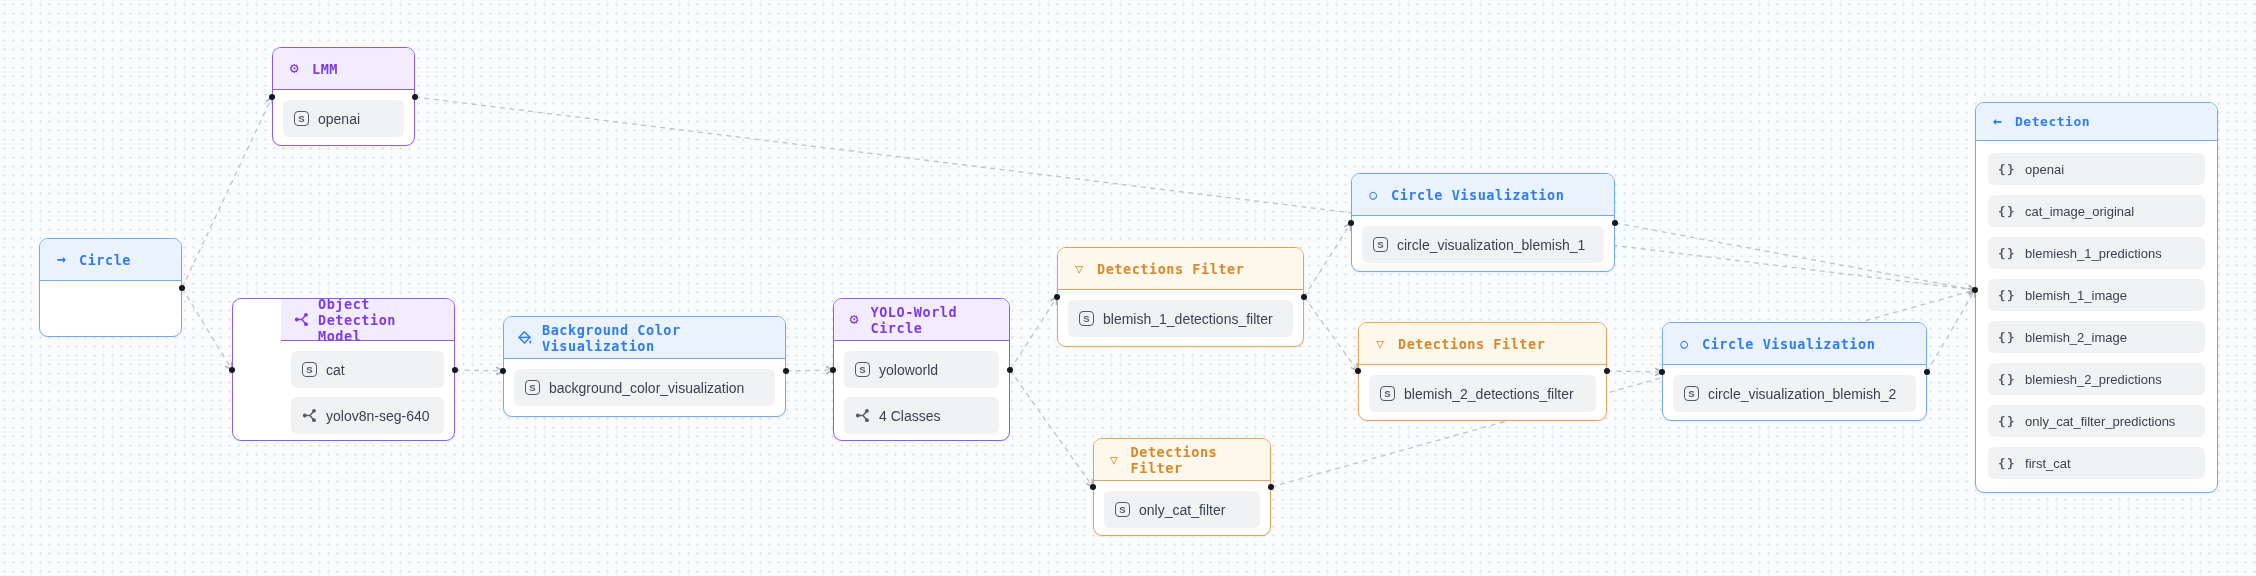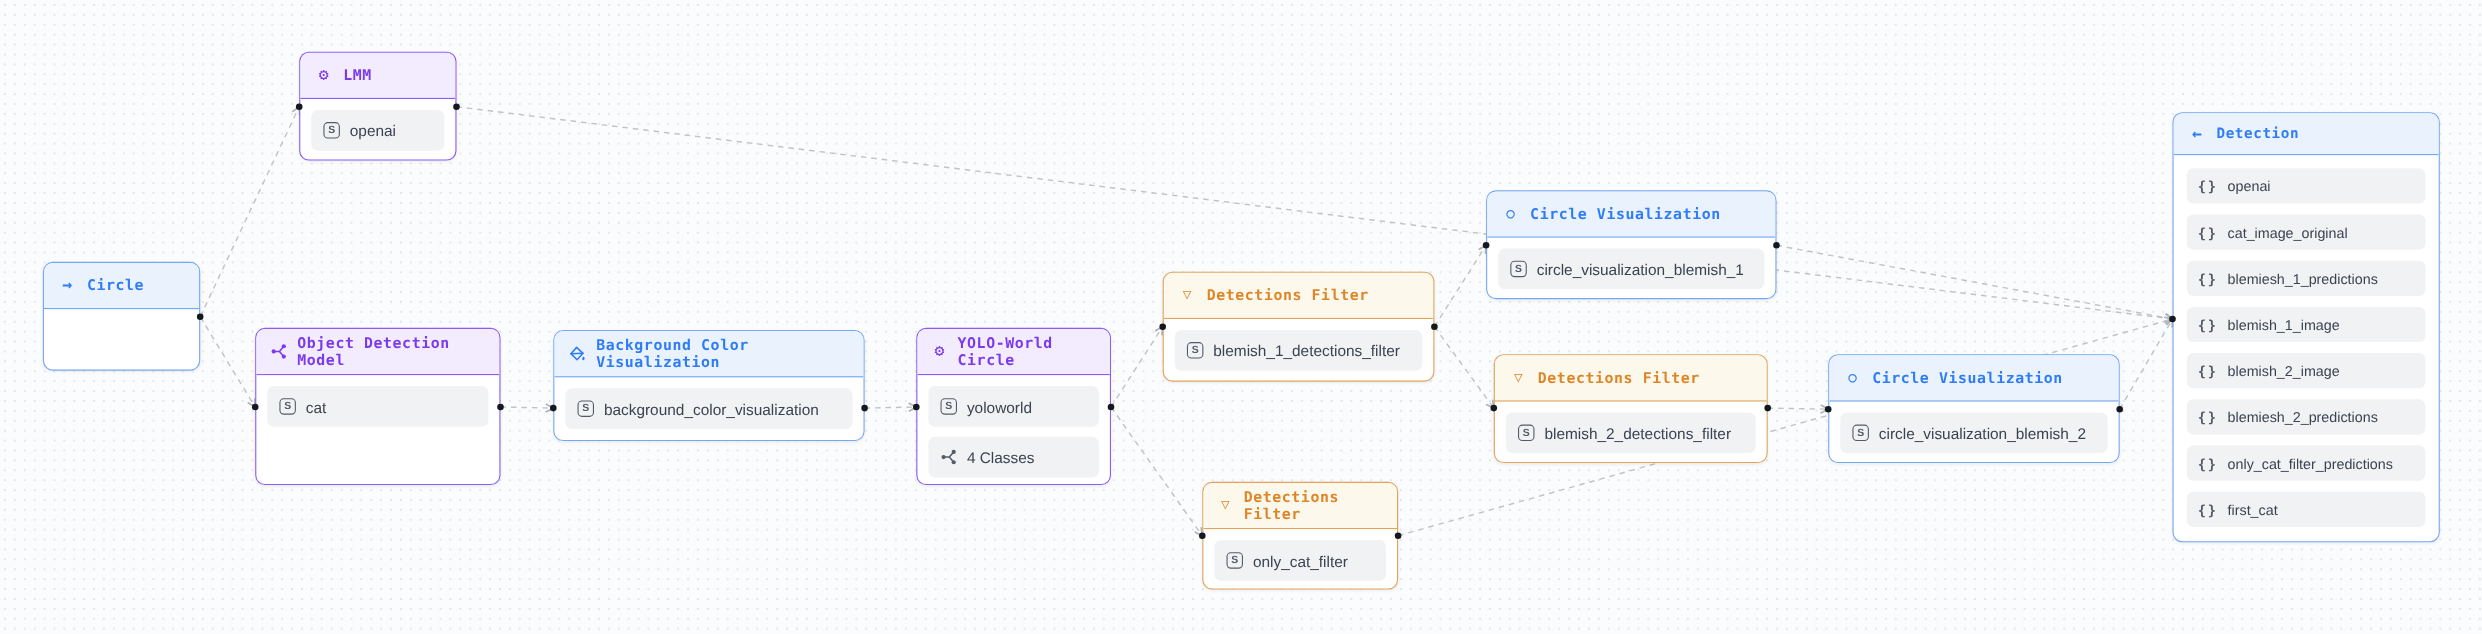--- a/index.html
+++ b/index.html
@@ -110,44 +110,55 @@
         <div class="node-item">
           <span class="iicon">
             <span class="string-box">S</span>
           </span>
           <span>openai</span>
         </div>
       </div>
     </div>
     <div class="port-dot" style="left: 272px; top: 97px;"></div>
     <div class="port-dot" style="left: 415px; top: 97px;"></div>
-    <div class="node purple" style="left: 232px; top: 298px; width: 223px; height: 143px;">
+    <div class="node purple" style="left: 232px; top: 298px; width: 223px; height: 143px; padding-left: 48px;">
       <div class="node-header">
         <span class="hicon">
           <svg width="15" height="15" viewBox="0 0 15 15" xmlns="http://www.w3.org/2000/svg">
             <circle cx="2.8" cy="7.5" r="1.9" fill="currentColor"></circle>
             <circle cx="12" cy="2.8" r="1.9" fill="currentColor"></circle>
             <circle cx="12" cy="12.2" r="1.9" fill="currentColor"></circle>
             <path d="M4.5 7.5 L8 7.5 L12 2.8 M8 7.5 L12 12.2" fill="none" stroke="currentColor" stroke-width="1.4" stroke-linecap="round" stroke-linejoin="round"></path>
           </svg>
         </span>
         <span>Object Detection Model</span>
       </div>
       <div class="node-body">
         <div class="node-item">
           <span class="iicon">
             <span class="string-box">S</span>
           </span>
           <span>cat</span>
         </div>
+        <div class="node-item">
+          <span class="iicon">
+            <svg width="15" height="15" viewBox="0 0 15 15" xmlns="http://www.w3.org/2000/svg">
+              <circle cx="2.8" cy="7.5" r="1.9" fill="currentColor"></circle>
+              <circle cx="12" cy="2.8" r="1.9" fill="currentColor"></circle>
+              <circle cx="12" cy="12.2" r="1.9" fill="currentColor"></circle>
+              <path d="M4.5 7.5 L8 7.5 L12 2.8 M8 7.5 L12 12.2" fill="none" stroke="currentColor" stroke-width="1.4" stroke-linecap="round" stroke-linejoin="round"></path>
+            </svg>
+          </span>
+          <span>yolov8n-seg-640</span>
+        </div>
       </div>
     </div>
     <div class="port-dot" style="left: 232px; top: 370px;"></div>
     <div class="port-dot" style="left: 455px; top: 370px;"></div>
-    <div class="node blue" style="left: 503px; top: 300px; width: 283px; height: 101px;">
+    <div class="node blue" style="left: 503px; top: 316px; width: 283px; height: 101px;">
       <div class="node-header">
         <span class="hicon">
           <svg width="16" height="15" viewBox="0 0 16 15" xmlns="http://www.w3.org/2000/svg">
             <path d="M7.2 1.8 L13 7.2 L7.6 13 L2 7.5 Z" fill="none" stroke="currentColor" stroke-width="1.4" stroke-linecap="round" stroke-linejoin="round"></path>
             <path d="M2 7.5 L13 7.2" fill="none" stroke="currentColor" stroke-width="1.4" stroke-linecap="round" stroke-linejoin="round"></path>
             <path d="M13.8 10.2 q1.4 2.2 0 3 q-1.5 .7 -1.6 -1.1 q0 -.9 1.6 -1.9 Z" fill="currentColor"></path>
           </svg>
         </span>
         <span>Background Color Visualization</span>
       </div>

